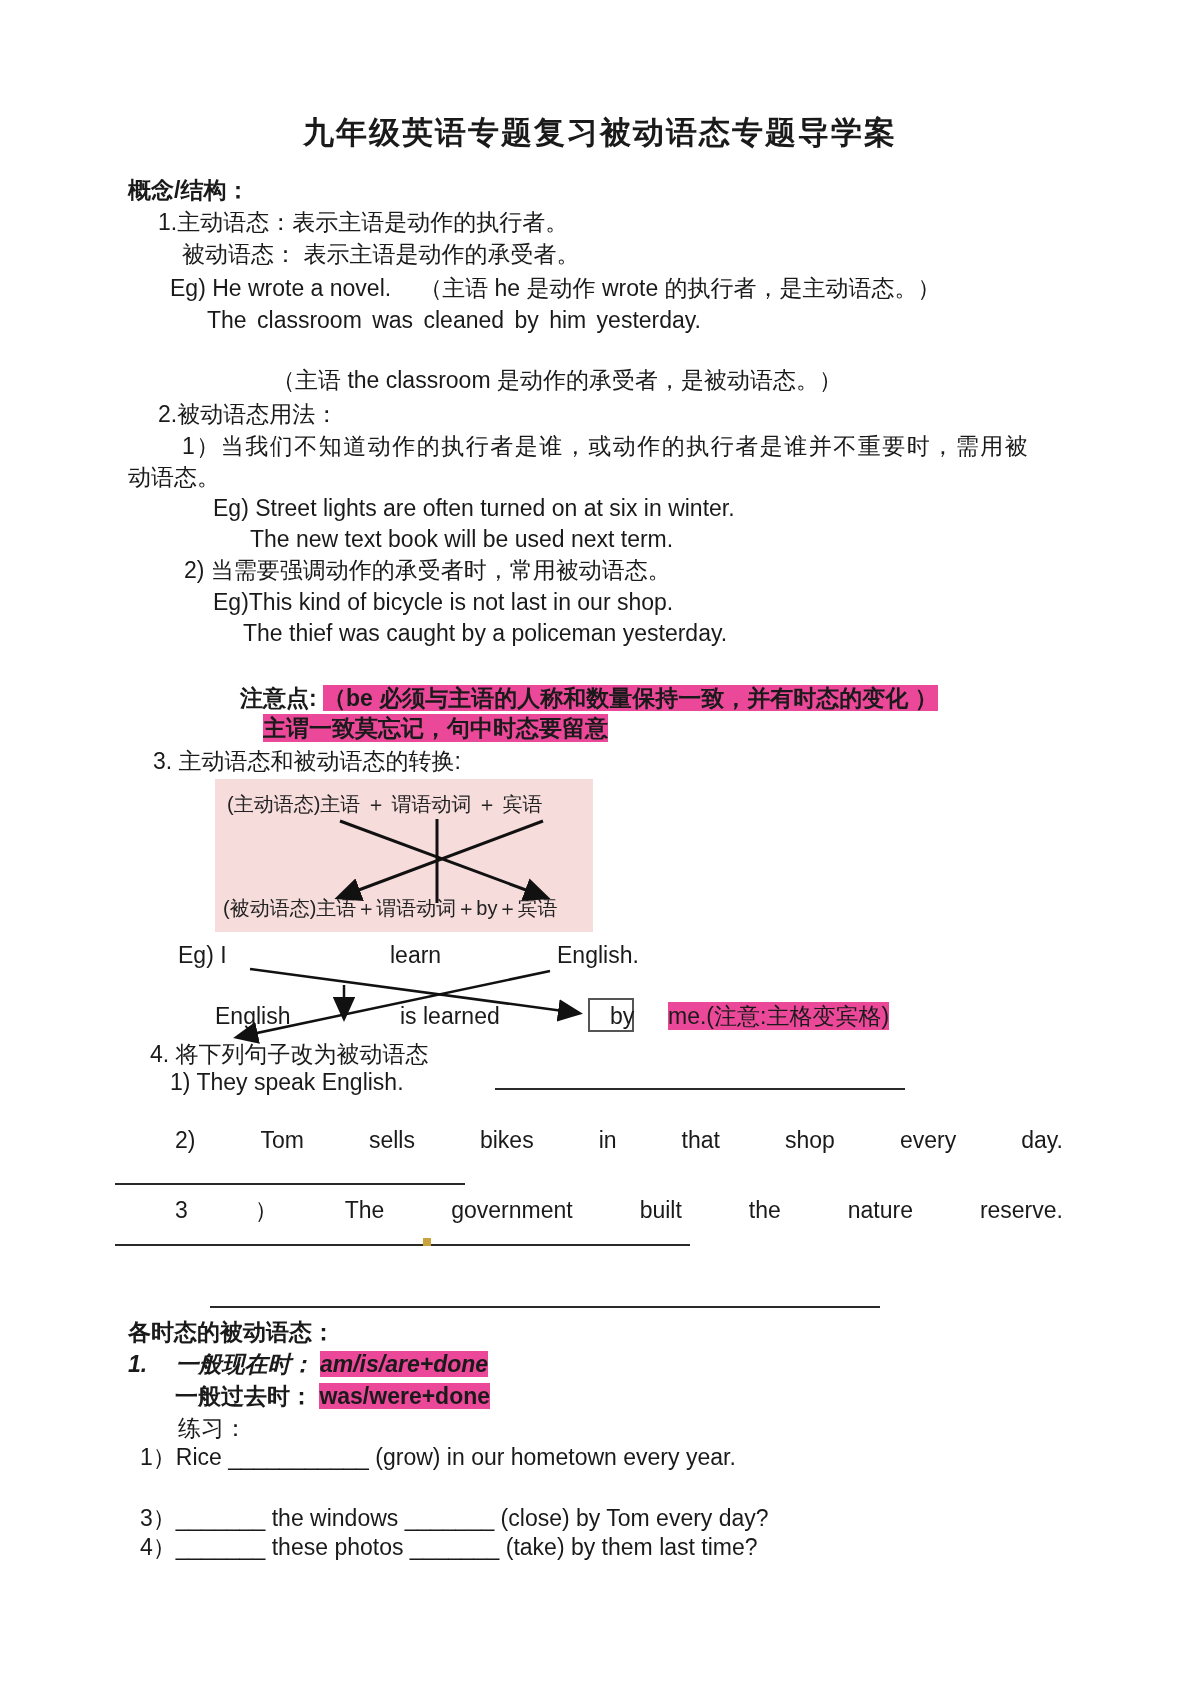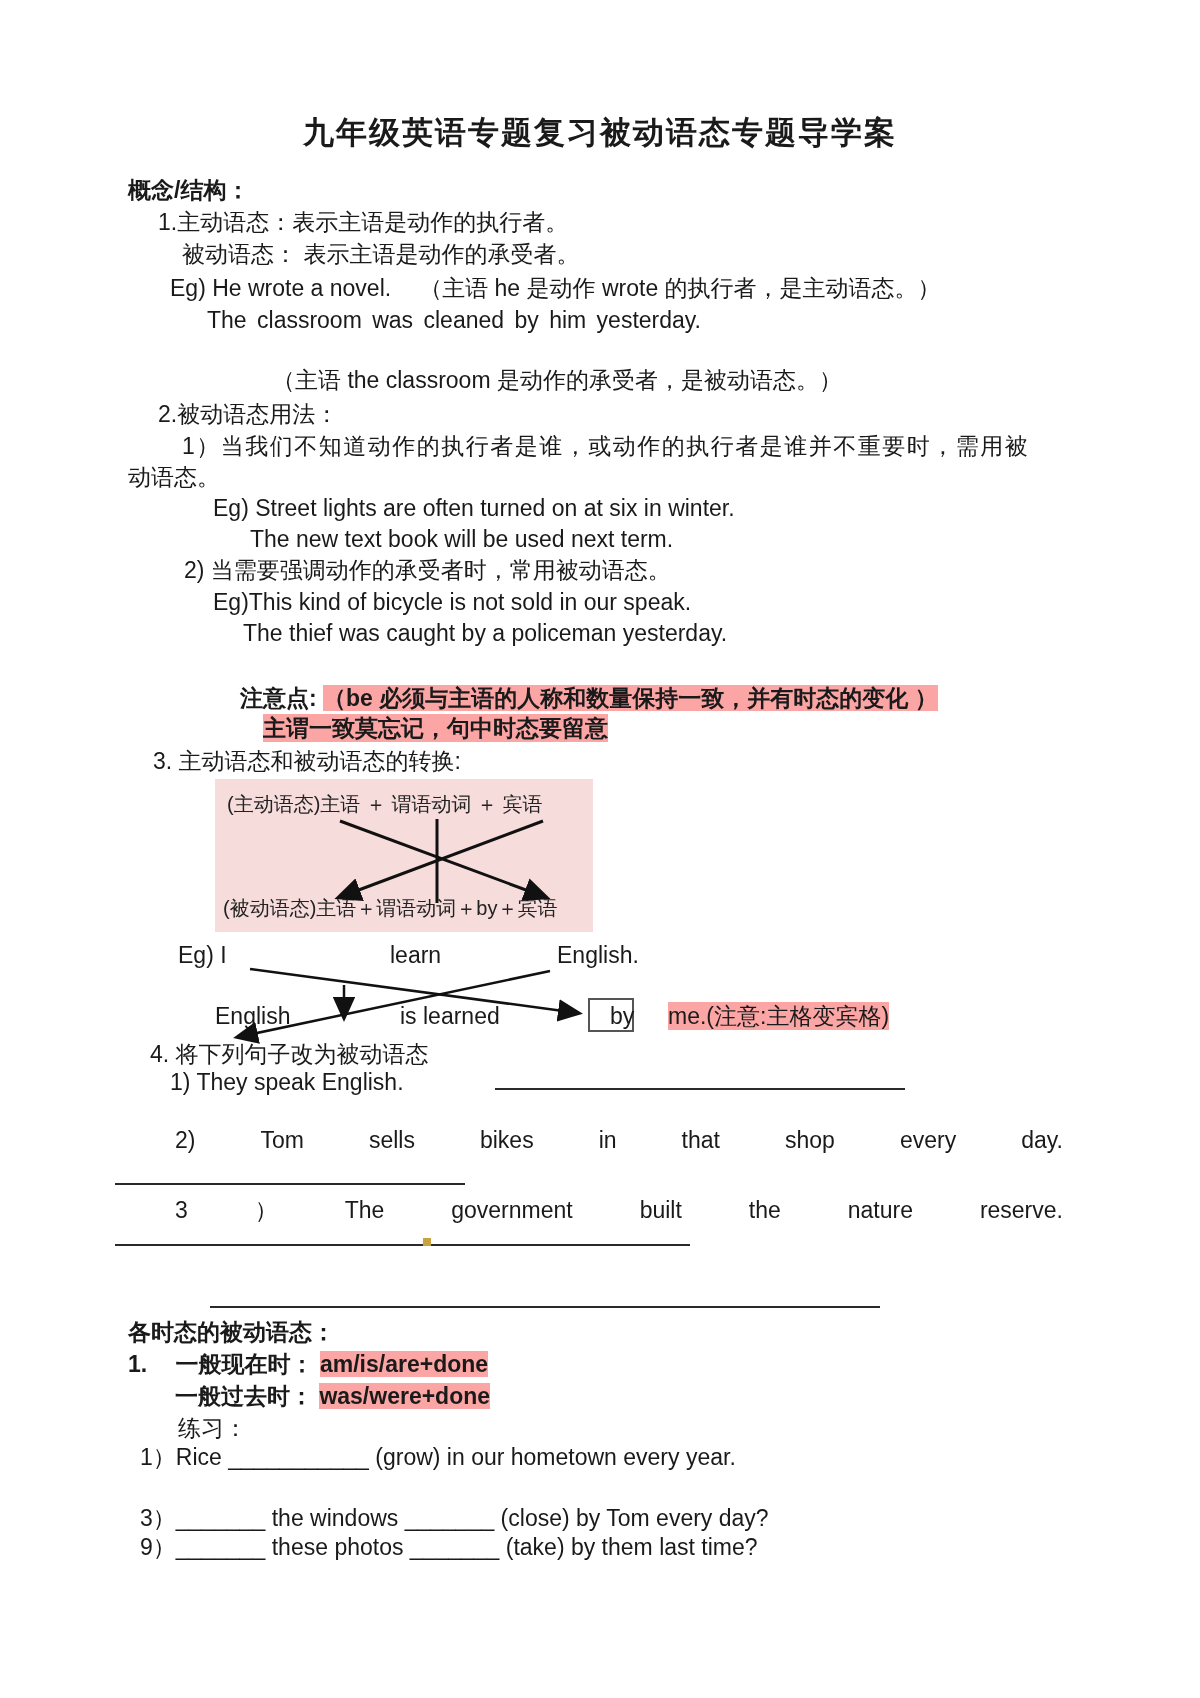--- a/index.html
+++ b/index.html
@@ -1,20 +1,20 @@
 <!DOCTYPE html>
 <html><head>
 <meta charset="utf-8">
 <style>
   html,body{margin:0;padding:0;background:#e8e8e8;}
   #page{position:relative;width:1200px;height:1698px;background:#ffffff;margin:0 auto;
         font-family:"Liberation Sans","DejaVu Sans",sans-serif;color:#1a1a1a;overflow:hidden;}
   .ln{position:absolute;font-size:23px;line-height:28px;white-space:nowrap;}
   .b{font-weight:bold;}
-  .hl{background:#fca5a5;}
+  .hl{background:#ec4899;}
   .title{position:absolute;left:0;top:112px;width:100%;text-align:center;
          font-size:31px;font-weight:600;font-family:"DejaVu Serif","Liberation Serif",serif;letter-spacing:2px;}
   .just{position:absolute;display:flex;justify-content:space-between;font-size:23px;line-height:28px;}
   .rule{position:absolute;height:0;border-top:2px solid #2a2a2a;}
   #diagram-box{position:absolute;left:215px;top:779px;width:378px;height:153px;background:#f7dcdc;}
   #diagram-box .drow{position:absolute;font-size:20px;white-space:nowrap;color:#222;}
   #by-box{position:absolute;left:588px;top:998px;width:46px;height:34px;border:2px solid #555;
           font-size:23px;line-height:32px;padding-left:20px;box-sizing:border-box;background:#fff;}
   svg{position:absolute;overflow:visible;}
   .mark{position:absolute;width:8px;height:8px;background:#c8a23c;}
@@ -33,21 +33,21 @@
   <div class="ln" style="left:170px;top:274px;"><span>Eg) He wrote a novel.</span><span style="display:inline-block;width:28px;"></span><span>（主语 he 是动作 wrote 的执行者，是主动语态。）</span></div>
   <div class="ln" style="left:207px;top:306px;word-spacing:4px;">The classroom was cleaned by him yesterday.</div>
   <div class="ln" style="left:272px;top:366px;">（主语 the classroom 是动作的承受者，是被动语态。）</div>
 
   <div class="ln" style="left:158px;top:400px;">2.被动语态用法：</div>
   <div class="ln cjk-spread" style="left:182px;top:432px;">1）当我们不知道动作的执行者是谁，或动作的执行者是谁并不重要时，需用被</div>
   <div class="ln" style="left:128px;top:463px;">动语态。</div>
   <div class="ln" style="left:213px;top:494px;">Eg) Street lights are often turned on at six in winter.</div>
   <div class="ln" style="left:250px;top:525px;">The new text book will be used next term.</div>
   <div class="ln" style="left:184px;top:556px;">2) 当需要强调动作的承受者时，常用被动语态。</div>
-  <div class="ln" style="left:213px;top:588px;">Eg)This kind of bicycle is not sold in our speak.</div>
+  <div class="ln" style="left:213px;top:588px;">Eg)This kind of bicycle is not last in our shop.</div>
   <div class="ln" style="left:243px;top:619px;">The thief was caught by a policeman yesterday.</div>
 
 
   <div class="ln" style="left:240px;top:684px;">
     <span class="b">注意点:</span>
     <span class="b hl">（be 必须与主语的人称和数量保持一致，并有时态的变化 ）</span>
   </div>
   <div class="ln b hl" style="left:263px;top:714px;">主谓一致莫忘记，句中时态要留意</div>
 
   <div class="ln" style="left:153px;top:747px;">3. 主动语态和被动语态的转换:</div>
@@ -115,30 +115,30 @@
     <span>nature</span>
     <span>reserve.</span>
   </div>
   <div class="rule" style="left:115px;top:1244px;width:575px;"></div>
   <div class="mark" style="left:423px;top:1238px;"></div>
 
   <div class="rule" style="left:210px;top:1306px;width:670px;"></div>
 
   <div class="ln b" style="left:128px;top:1318px;">各时态的被动语态：</div>
 
-  <div class="ln" style="left:128px;top:1350px;">
+  <div class="ln" style="left:128px;top:1350px;font-style:italic;">
     <span class="b">1.</span>
     <span class="b" style="margin-left:22px;">一般现在时：</span>
     <span class="b hl">am/is/are+done</span>
   </div>
 
   <div class="ln" style="left:175px;top:1382px;">
     <span class="b">一般过去时：</span>
     <span class="b hl">was/were+done</span>
   </div>
 
   <div class="ln" style="left:178px;top:1414px;">练习：</div>
 
   <div class="ln" style="left:140px;top:1443px;">1）Rice ___________ (grow) in our hometown every year.</div>
   <div class="ln" style="left:140px;top:1504px;">3）_______ the windows _______ (close) by Tom every day?</div>
-  <div class="ln" style="left:140px;top:1533px;">9）_______ these photos _______ (take) by them last time?</div>
+  <div class="ln" style="left:140px;top:1533px;">4）_______ these photos _______ (take) by them last time?</div>
 
 </div>
 
 </body></html>

